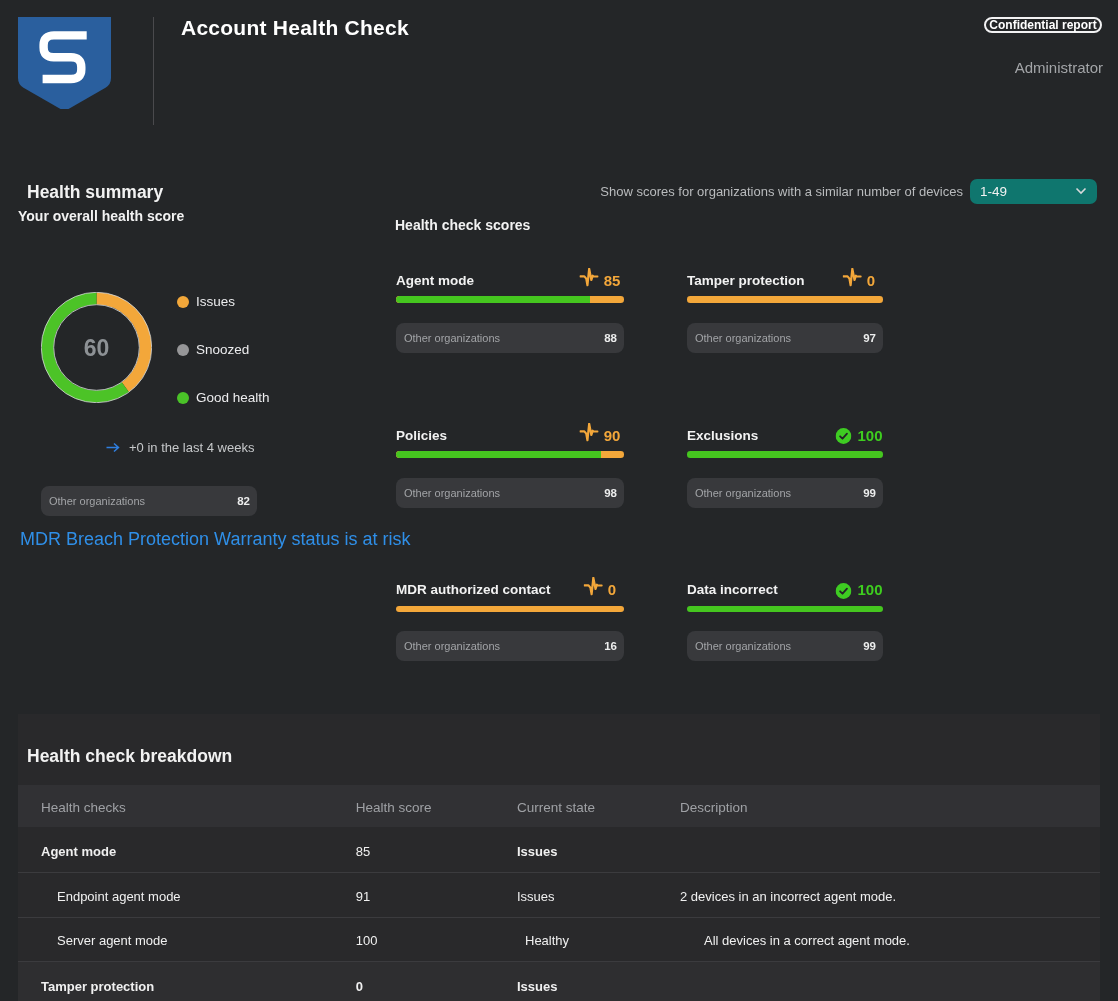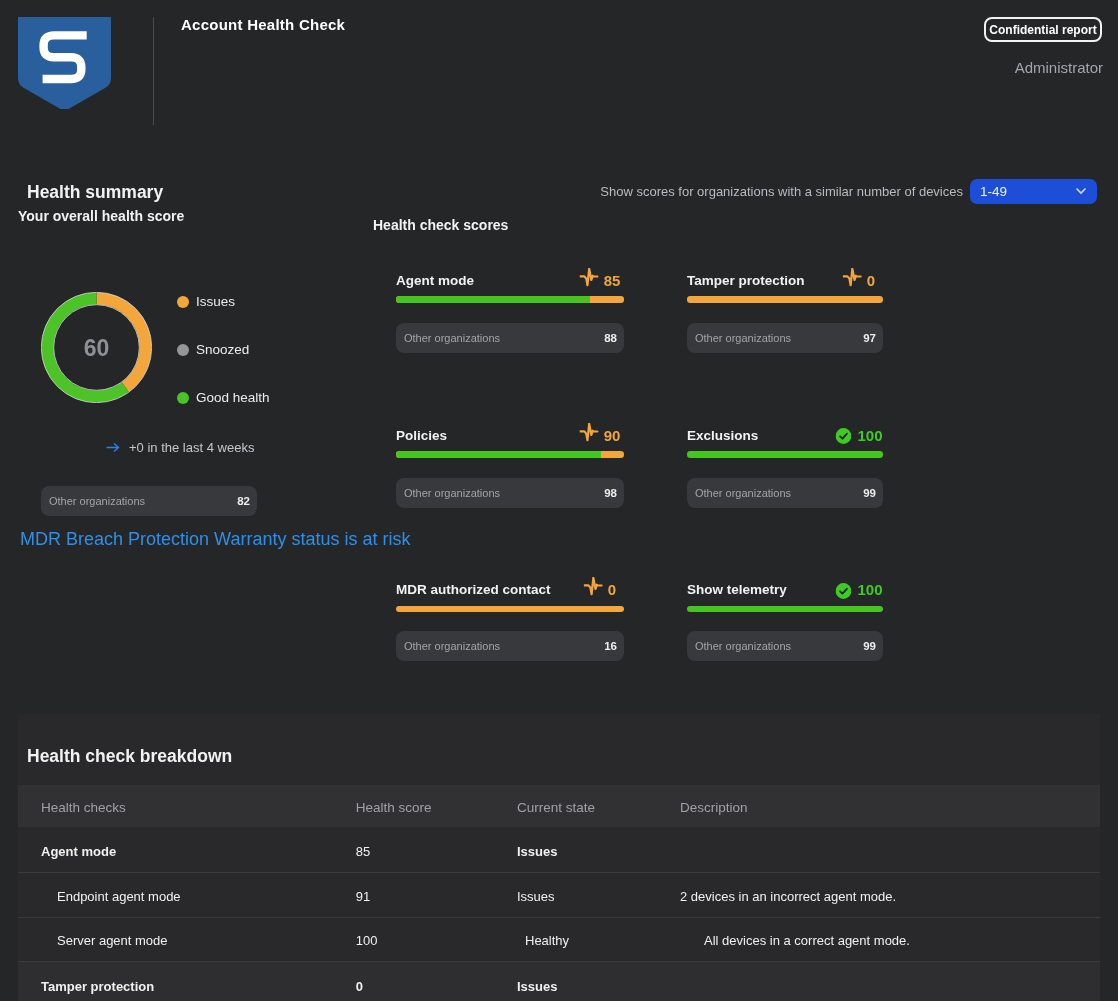--- a/index.html
+++ b/index.html
@@ -2,46 +2,46 @@
 <html><head>
 <meta charset="utf-8">
 <style>
 * { margin:0; padding:0; box-sizing:border-box; }
 html,body { width:1118px; height:1001px; background:#242628; overflow:hidden; }
 body { font-family:"Liberation Sans", sans-serif; position:relative; color:#f2f2f2; }
 .abs { position:absolute; }
 .bold { font-weight:bold; }
 
 
-#title { left:181px; top:15.5px; font-size:15px; font-weight:bold; color:#fff; letter-spacing:0.25px; }
+#title { left:181px; top:15.5px; font-size:21px; font-weight:bold; color:#fff; letter-spacing:0.25px; }
 #divider { left:153px; top:17px; width:1px; height:108px; background:#4a4a4d; }
-#confpill { left:984px; top:17px; width:118px; height:25px; border:2px solid #f2f2f3; border-radius:8px; display:flex; align-items:center; justify-content:center; font-size:12px; font-weight:bold; color:#fff; white-space:nowrap; }
+#confpill { left:984px; top:17px; width:118px; height:16px; border:2px solid #f2f2f3; border-radius:8px; display:flex; align-items:center; justify-content:center; font-size:12px; font-weight:bold; color:#fff; white-space:nowrap; }
 #admin { top:59px; right:15px; font-size:15px; color:#a3a5a8; }
 
 
 #hsum { left:27px; top:182px; font-size:17.5px; font-weight:bold; }
 #hsub { left:18px; top:207.5px; font-size:14px; font-weight:bold; }
 .legrow { left:177px; display:flex; align-items:center; gap:7px; height:14px; }
 .dot { width:12px; height:12px; border-radius:50%; }
 .legrow span { font-size:13.5px; color:#ececee; }
 #trend { left:106px; top:440px; display:flex; align-items:center; gap:9px; height:14px; }
 #trendtxt { font-size:13px; color:#c6c8ca; }
 .orgpill { background:#38393c; border-radius:8px; display:flex; align-items:center; justify-content:space-between; padding:0 7px 0 8px; }
 .orgpill .l { font-size:11px; color:#a2a4a7; }
 .orgpill .r { font-size:11.5px; font-weight:bold; color:#eceded; }
 #sumpill { left:41px; top:486px; width:216px; height:30px; }
 #mdrlink { left:20px; top:528.5px; font-size:18px; color:#2f8fe8; }
 
 
 #showlbl { top:183.5px; right:155px; font-size:13px; color:#b9bbbd; }
-#dropdown { left:970px; top:179px; width:127px; height:24.5px; background:#1d4ed8; border-radius:7px; display:flex; align-items:center; }
+#dropdown { left:970px; top:179px; width:127px; height:24.5px; background:#0f766e; border-radius:7px; display:flex; align-items:center; }
 #dropdown .t { font-size:13.5px; color:#f2f2f2; margin-left:10px; }
 
 
-#hcs { left:373px; top:216.5px; font-size:14px; font-weight:bold; }
+#hcs { left:395px; top:216.5px; font-size:14px; font-weight:bold; }
 .card-title { font-size:13.5px; font-weight:bold; color:#f2f2f2; }
 .valgrp { display:flex; align-items:flex-start; transform:translateX(-50%); }
 .valgrp .num { font-size:15px; font-weight:bold; line-height:19px; }
 .valgrp svg.p { margin-top:-2.7px; margin-right:5px; }
 .valgrp svg.c { margin-top:2.5px; margin-right:6px; }
 .num.o { color:#f3a73a; }
 .num.g { color:#3ecd1f; }
 .bar { height:6.8px; border-radius:3.25px; background:#f3a73a; overflow:hidden; }
 .bar .fill { height:100%; background:#45c61f; border-radius:3.25px 0 0 3.25px; }
 .bar.full { background:#45c61f; }
@@ -170,21 +170,21 @@
       <svg class="p" width="19" height="19" viewBox="0 0 19 19">
         <path d="M0.4,8.4 H4.7 L6.6,10.6 L7.8,17.2 L9.5,0.8 L11.7,12 L13.1,7.7 L14,8.5 H17.9" fill="none" stroke="#f3a73a" stroke-width="2.2" stroke-linejoin="round" stroke-linecap="round"></path>
       </svg>
       <span class="num o">0</span>
     </div>
 <div class="abs bar" style="left:396px;top:605.5px;width:228px;"></div>
 <div class="abs orgpill" style="left:396px;top:631px;width:228px;height:30px;">
       <span class="l">Other organizations</span>
       <span class="r">16</span>
     </div>
-<div class="abs card-title" style="left:687px;top:582px;">Show telemetry</div>
+<div class="abs card-title" style="left:687px;top:582px;">Data incorrect</div>
 <div class="abs valgrp" style="left:859px;top:580px;">
       <svg class="c" width="16" height="16" viewBox="0 0 16 16">
         <circle cx="8" cy="8" r="7.9" fill="#3ecc22"></circle>
         <path d="M4.6,8.3 L7,10.7 L11.5,5.6" fill="none" stroke="#242427" stroke-width="1.8" stroke-linecap="round" stroke-linejoin="round"></path>
       </svg>
       <span class="num g">100</span>
     </div>
 <div class="abs bar full" style="left:687px;top:605.5px;width:196px;"></div>
 <div class="abs orgpill" style="left:687px;top:631px;width:196px;height:30px;">
       <span class="l">Other organizations</span>

